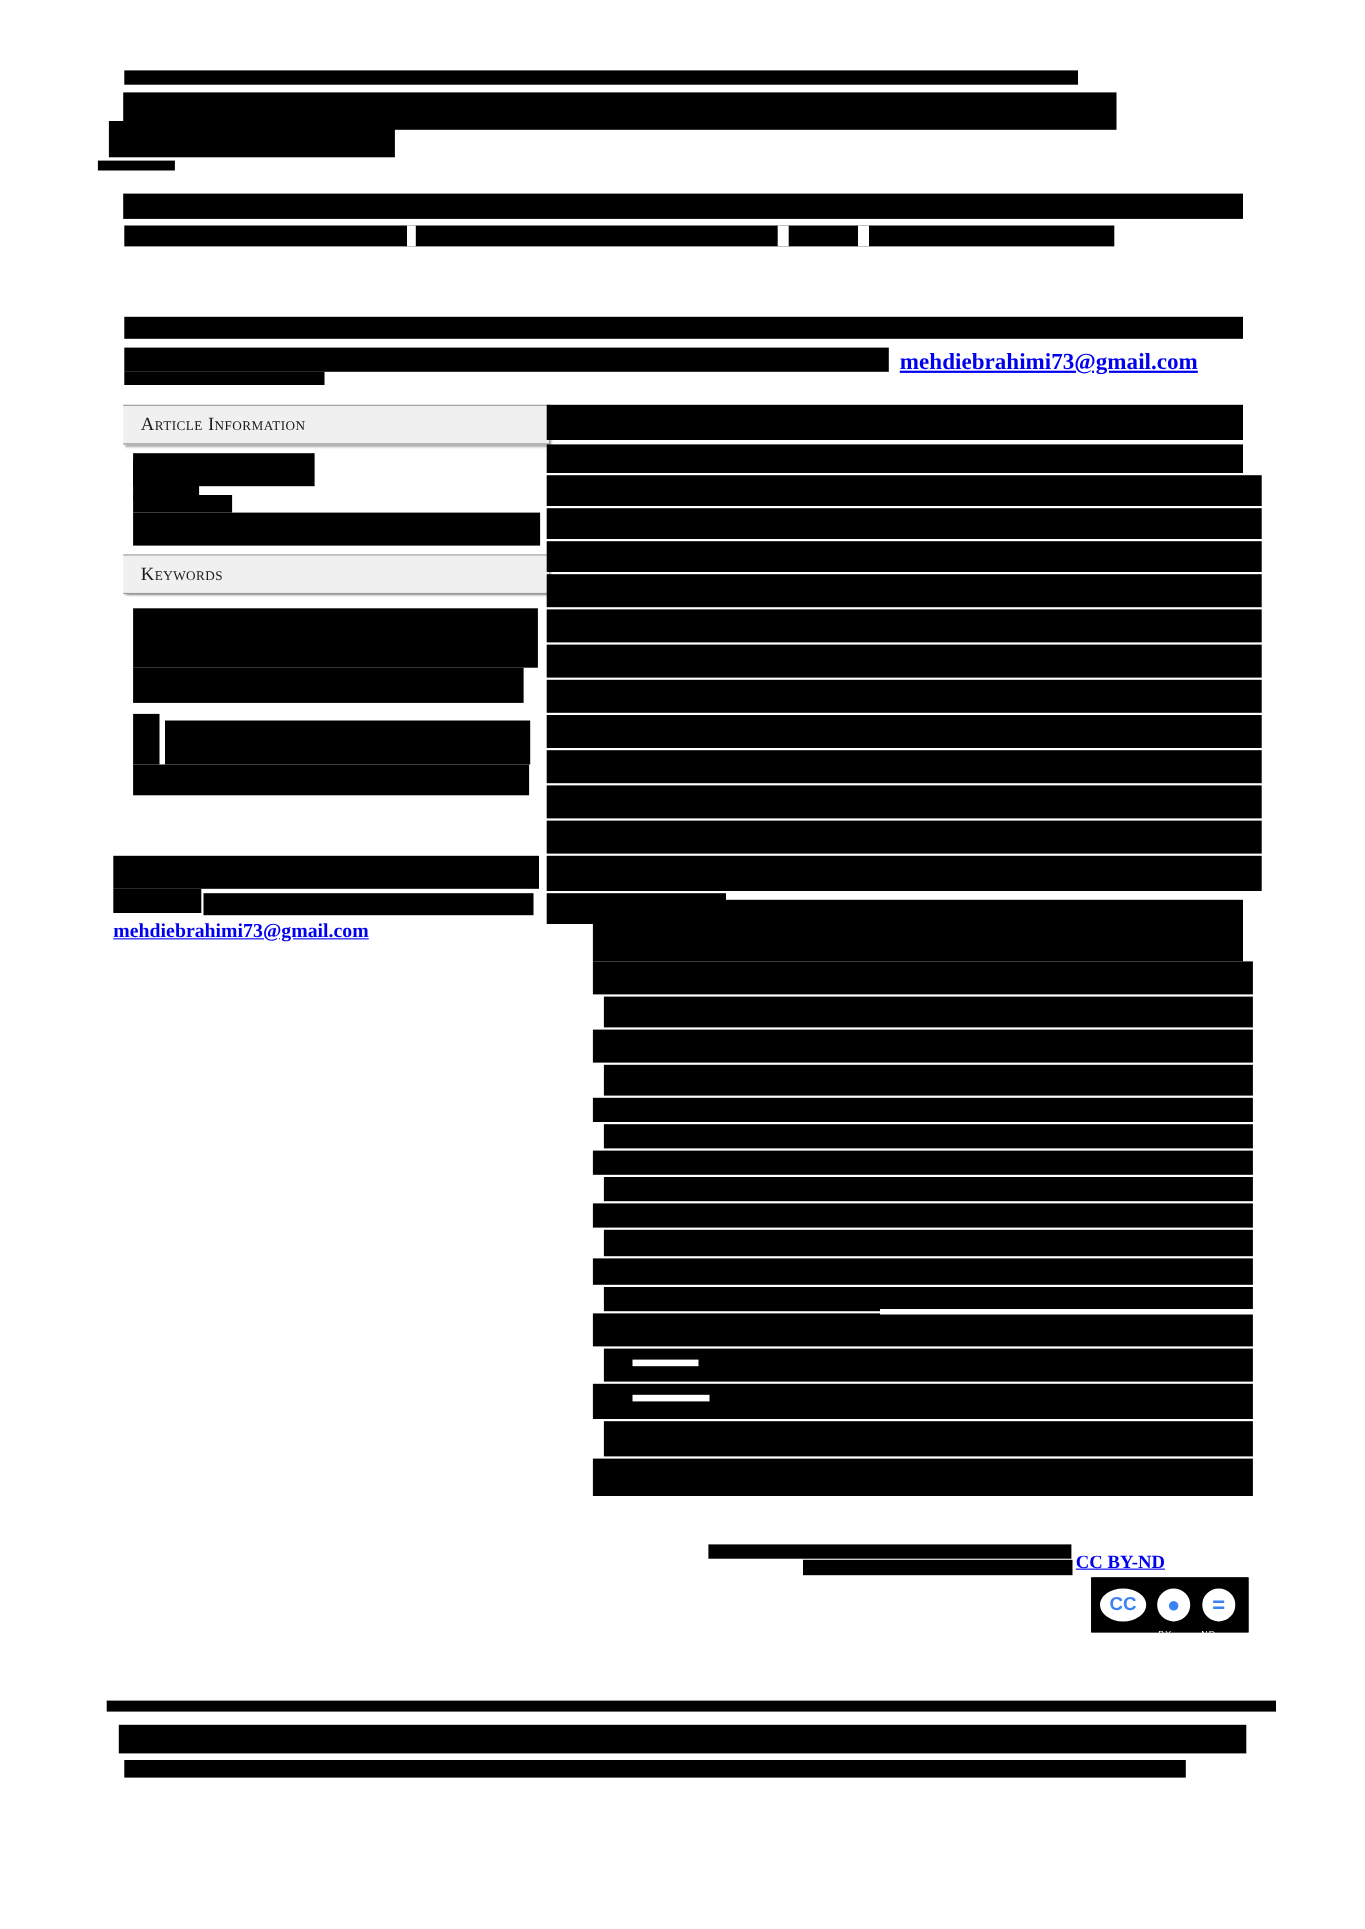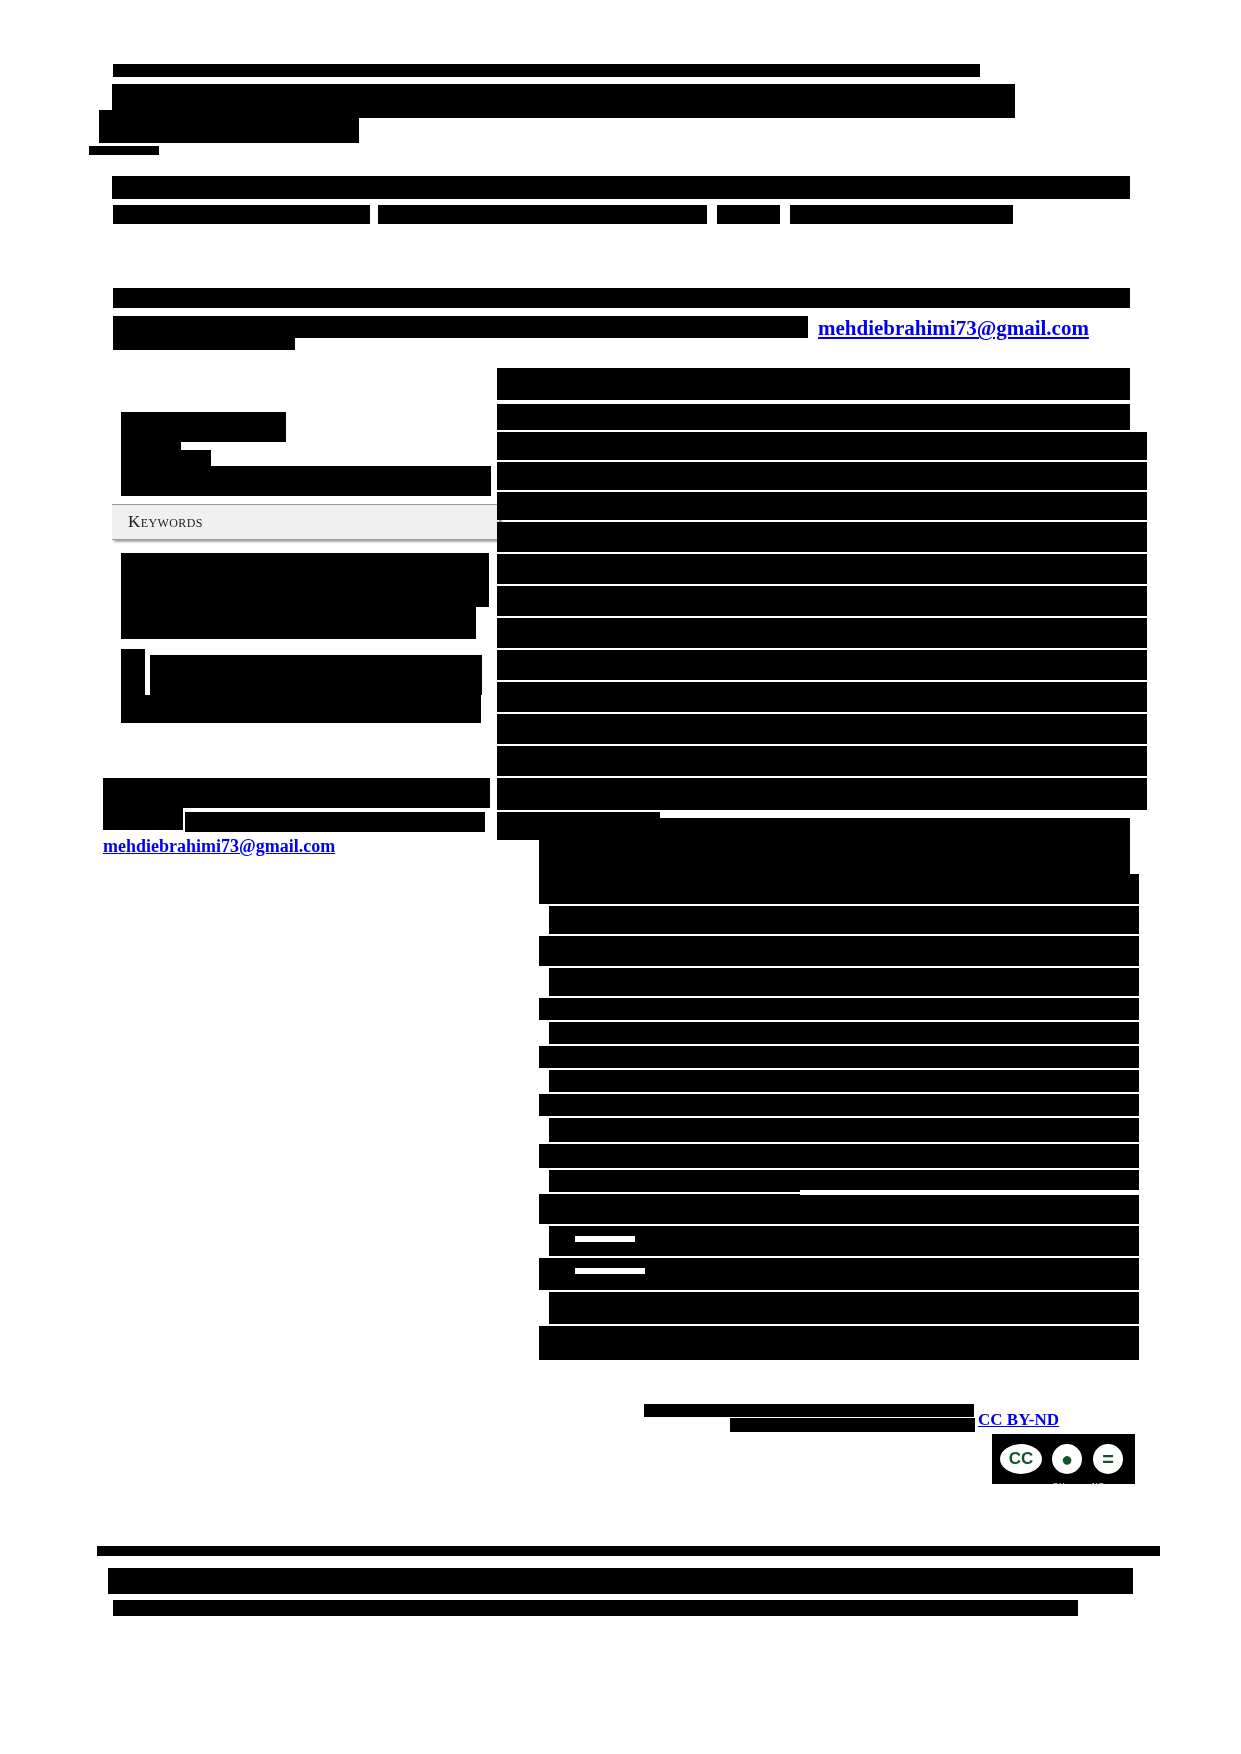--- a/index.html
+++ b/index.html
@@ -99,21 +99,21 @@
   }
   .cc-badge .circle {
     position: absolute;
     top: 7px;
     width: 34px;
     height: 34px;
     border-radius: 50%;
     background: #ffffff;
     border: 2px solid #000;
     box-sizing: border-box;
-    color: #14532d;
+    color: #3b82f6;
     font-family: "Liberation Sans", sans-serif;
     font-weight: bold;
     text-align: center;
     font-size: 20px;
     line-height: 30px;
   }
   .cc-badge .c1 { left: 5px; width: 46px; border-radius: 50%; font-size: 17px; }
   .cc-badge .c2 { left: 57px; }
   .cc-badge .c3 { left: 98px; }
   .cc-badge .sub {
@@ -142,20 +142,23 @@
   <div class="bar" style="left:113px; top:205px; width:900px; height:19px;"></div>
   <div class="bar" style="left:370px; top:205px; width:8px; height:19px; background:#ffffff;"></div>
   <div class="bar" style="left:707px; top:205px; width:10px; height:19px; background:#ffffff;"></div>
   <div class="bar" style="left:780px; top:205px; width:10px; height:19px; background:#ffffff;"></div>
 
   <div class="bar" style="left:113px; top:288px; width:1017px; height:20px;"></div>
   <div class="bar" style="left:113px; top:316px; width:695px; height:22px;"></div>
   <div class="bar" style="left:113px; top:338px; width:182px; height:12px;"></div>
   <a class="link" style="left:818px; top:316px; font-size:21px;">mehdiebrahimi73@gmail.com</a>
 
+  <div class="side-head" style="top:368px;">
+    <span>Article Information</span>
+  </div>
   <div class="side-head" style="top:504px;">
     <span>Keywords</span>
   </div>
 
   <div class="bar" style="left:121px; top:412px; width:165px; height:30px;"></div>
   <div class="bar" style="left:121px; top:418px; width:60px; height:36px;"></div>
   <div class="bar" style="left:121px; top:450px; width:90px; height:16px;"></div>
   <div class="bar" style="left:121px; top:466px; width:370px; height:30px;"></div>
 
   <div class="bar" style="left:121px; top:553px; width:368px; height:54px;"></div>

